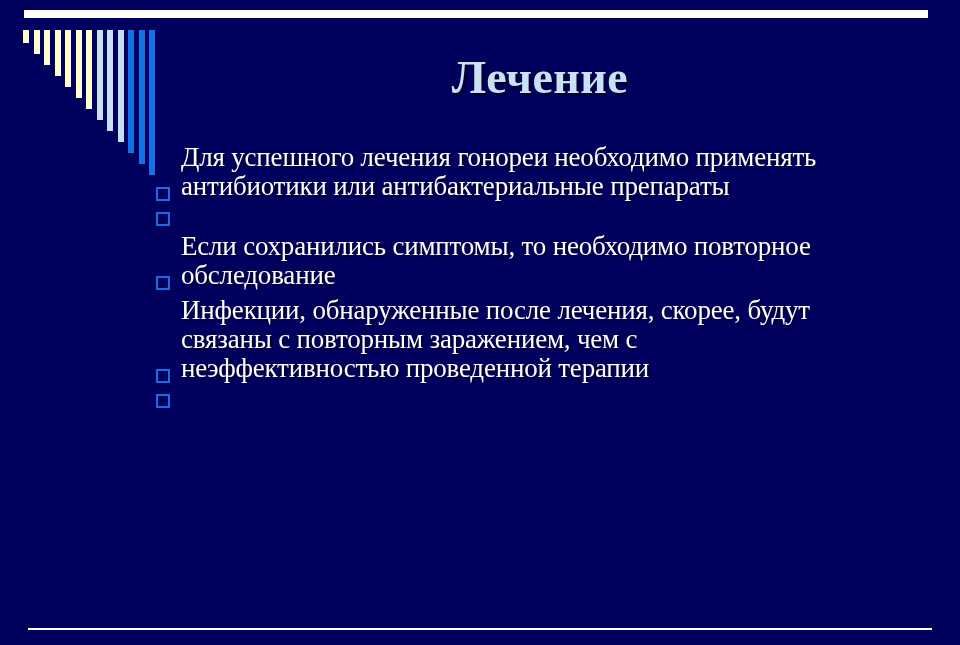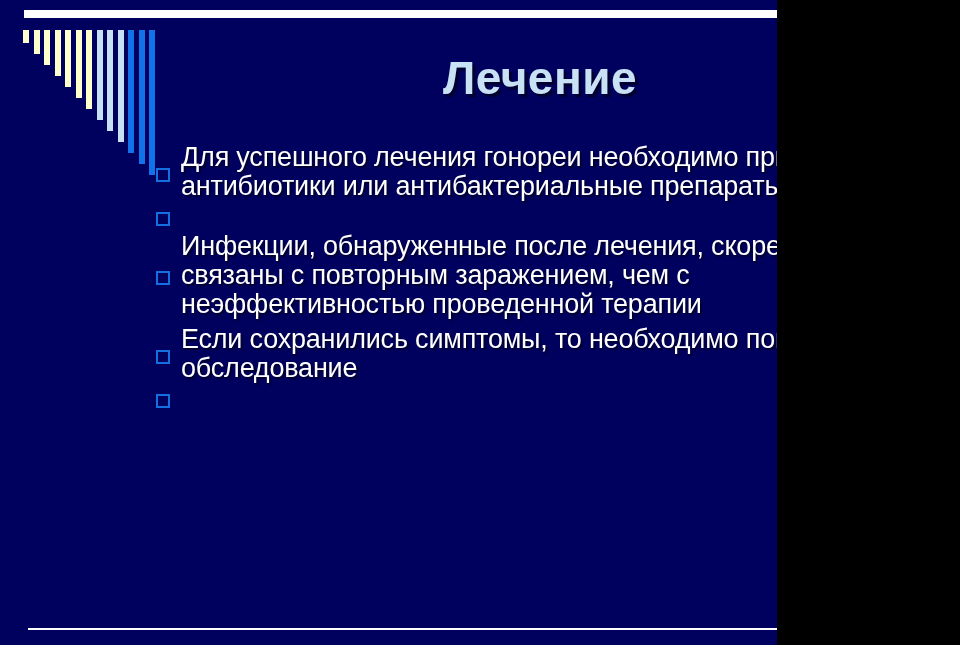--- a/index.html
+++ b/index.html
@@ -2,25 +2,25 @@
 <html lang="ru" style="--bg: #00005E; --title: #C9E1F4; --title-shadow: #000030; --text: #FFFFFF; --bullet: #1470E0;"><head>
 <meta charset="utf-8">
 <style>
   html, body {
     margin: 0;
     padding: 0;
     background: #000000;
   }
   .slide {
     position: relative;
-    width: 777px;
+    width: 960px;
     height: 645px;
     background: var(--bg, #00005E);
     overflow: hidden;
-    font-family: Liberation Sans, sans-serif;
+    font-family: Liberation Serif, serif;
   }
   .top-bar {
     position: absolute;
     left: 24px;
     top: 10px;
     width: 904px;
     height: 8px;
     background: #FFFFFF;
   }
   .stripes {
@@ -53,21 +53,21 @@
     position: absolute;
     left: 156px;
     top: 143px;
     width: 776px;
     list-style: none;
     margin: 0;
     padding: 0;
   }
   .bullet-item {
     display: flex;
-    align-items: center;
+    align-items: flex-end;
     margin-bottom: 6px;
   }
   .bullet-marker {
     flex: 0 0 auto;
     width: 10px;
     height: 10px;
     border: 2.5px solid var(--bullet, #1470E0);
     margin-top: 5px;
     margin-right: 11px;
     background: transparent;
@@ -118,28 +118,28 @@
     <li class="bullet-item">
       <span class="bullet-marker"></span>
       <span class="bullet-text">Для успешного лечения гонореи необходимо применять
 антибиотики или антибактериальные препараты</span>
     </li>
     <li class="bullet-item">
       <span class="bullet-marker"></span>
     </li>
     <li class="bullet-item">
       <span class="bullet-marker"></span>
+      <span class="bullet-text">Если сохранились симптомы, то необходимо повторное
+обследование</span>
+    </li>
+    <li class="bullet-item">
+      <span class="bullet-marker"></span>
       <span class="bullet-text">Инфекции, обнаруженные после лечения, скорее, будут
 связаны с повторным заражением, чем с
 неэффективностью проведенной терапии</span>
-    </li>
-    <li class="bullet-item">
-      <span class="bullet-marker"></span>
-      <span class="bullet-text">Если сохранились симптомы, то необходимо повторное
-обследование</span>
     </li>
     <li class="bullet-item">
       <span class="bullet-marker"></span>
     </li>
   </ul>
 
   <div class="bottom-line"></div>
 
 </div>
 

